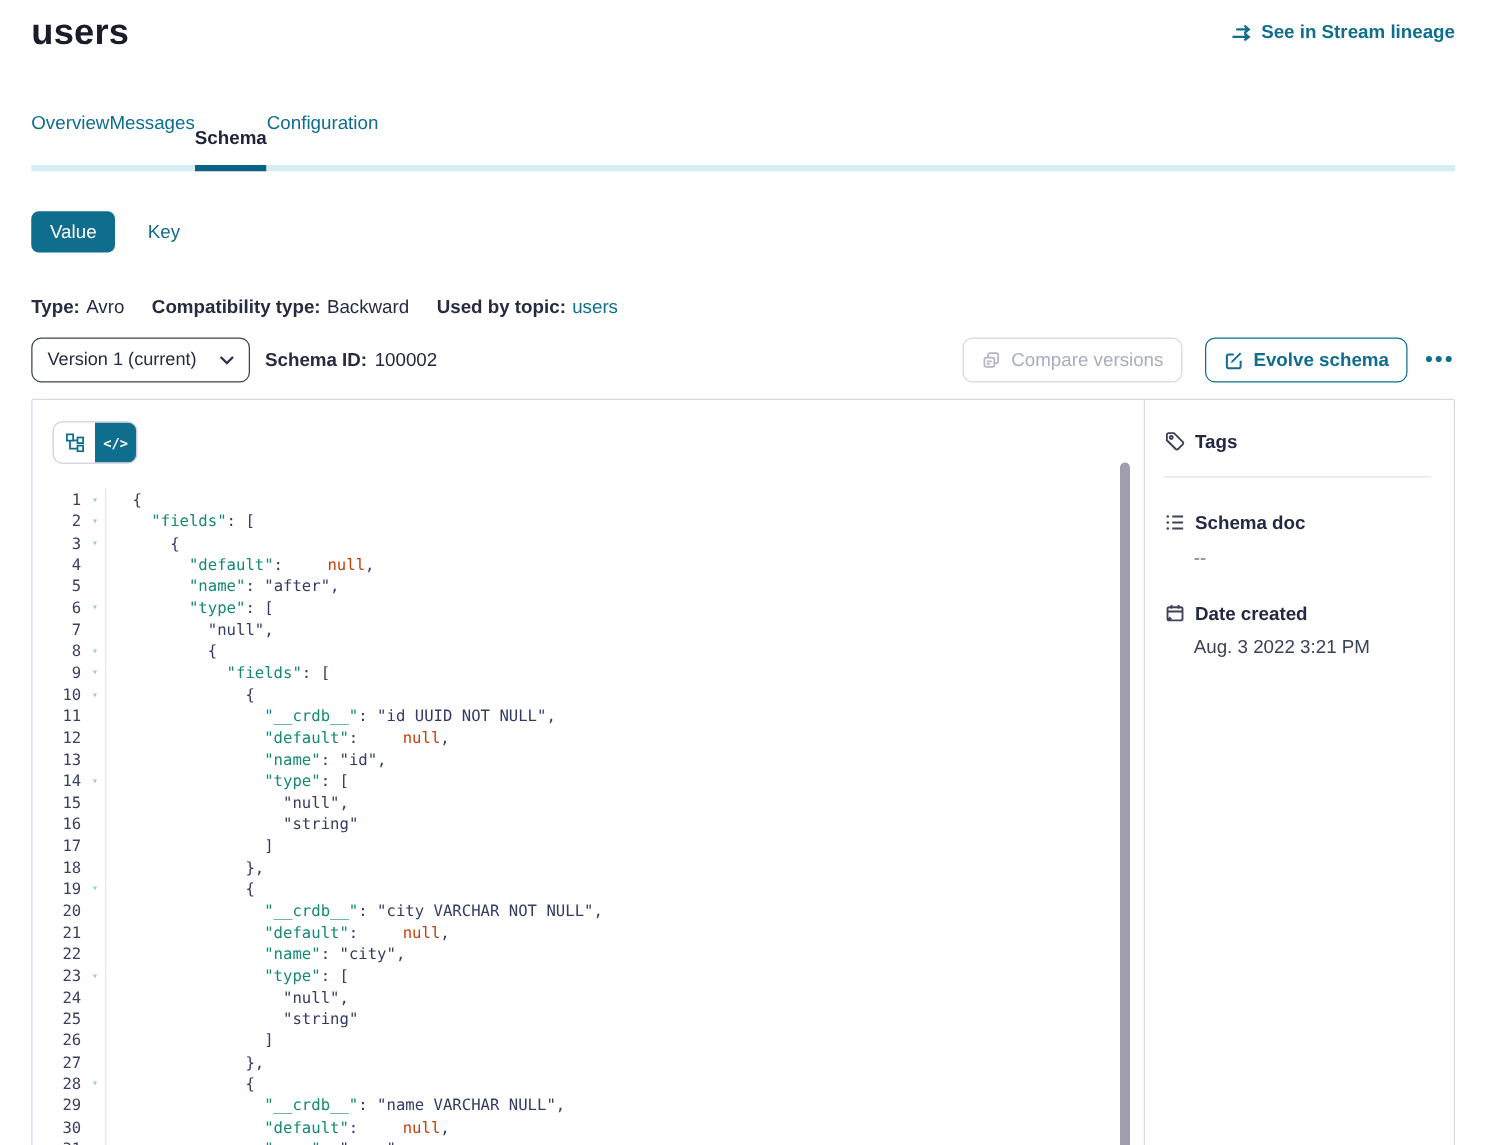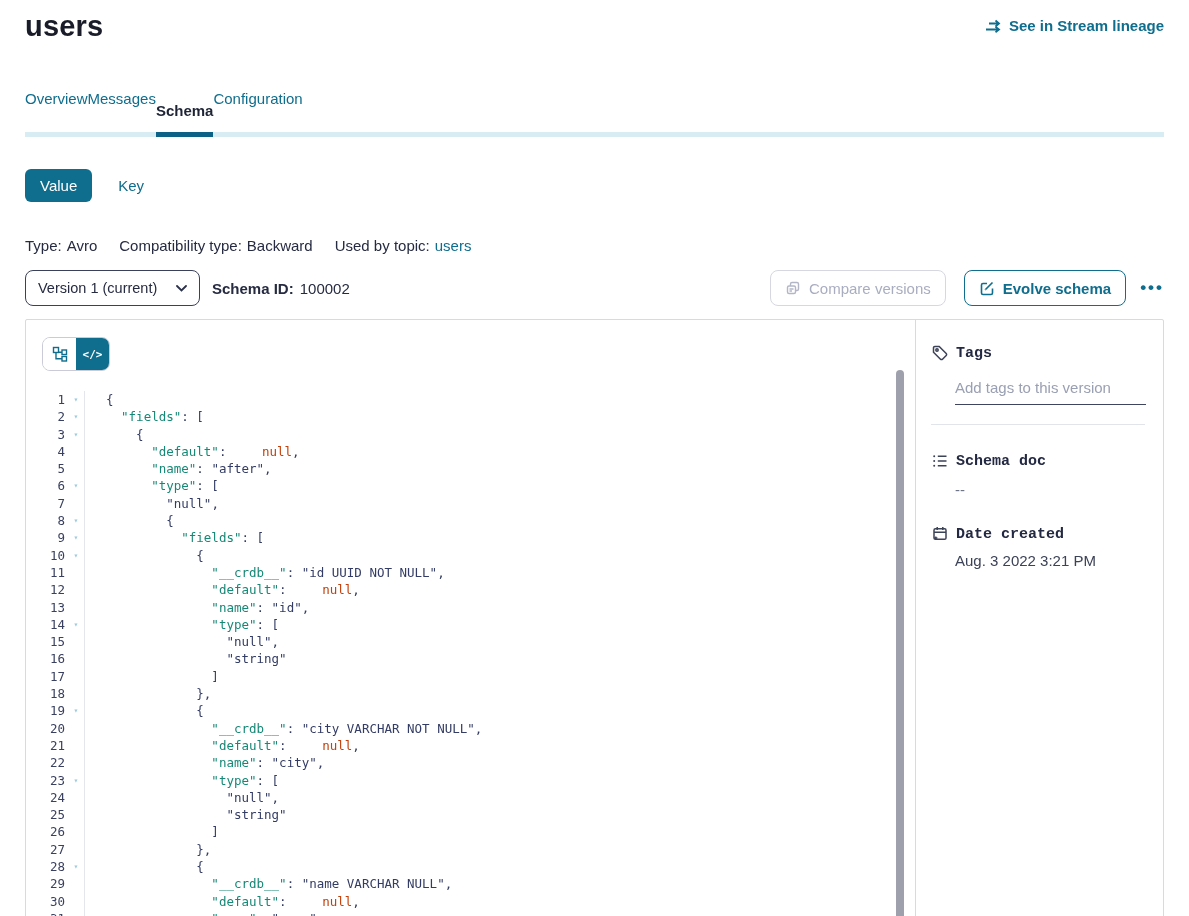--- a/index.html
+++ b/index.html
@@ -18,21 +18,21 @@
   .tab.active { color:#1E2436; font-weight:600;margin-top:12px; }
   .tab.active::after { content:""; position:absolute; left:0; right:0; bottom:-5px; height:5px; background:#0B6186; }
 
   
   .kv { display:flex; align-items:center; gap:26px; margin:32px 25px 0 25px; }
   .kv .seg { border:none; background:#0F6D8D; color:#fff; font-size:15px; font-family:inherit; padding:8px 15px; border-radius:6px; cursor:pointer; }
   .kv .plain { background:transparent; color:#0F6D8D; padding:8px 0; border-radius:0; }
 
   
   .meta { display:flex; align-items:center; margin:35px 25px 0 25px; font-size:15px; color:#262B42; }
-  .meta b { font-weight:400; margin-right:5px; }
+  .meta b { font-weight:700; margin-right:5px; }
   .meta .gap { margin-right:22px; }
   .meta .link { color:#0F6D8D; cursor:pointer; }
 
   
   .vrow { display:flex; align-items:center; justify-content:space-between; margin:16px 25px 0 25px; }
   .vleft { display:flex; align-items:center; }
   .select { width:175px; height:36px; border:1px solid #3B415A; border-radius:8px; padding:0 12px; display:flex; align-items:center; justify-content:space-between; font-size:14.5px; color:#262B42; cursor:pointer; background:#fff; }
   .sid { margin-left:12px; font-size:15px; }
   .sid b { font-weight:700; margin-right:6px; }
   .vright { display:flex; align-items:center; }
@@ -56,21 +56,21 @@
   .lbody { border-left:1px solid #E4E6ED; margin-left:2px; padding-left:21px; white-space:pre; color:#333C64; }
   .tok-k { color:#168876; }
   .tok-s { color:#333C64; }
   .tok-u { color:#c2410c;margin-left:28px; }
   .tok-p { color:#333C64; }
 
   .scroll-thumb { position:absolute; top:50px; right:11px; width:8px; height:610px; background:#9EA0AC; border-radius:4px; cursor:grab; }
 
   
   .side { width:248px; flex:none; border-left:1px solid #D8DAE3; padding:24px 16px 0 15px; }
-  .sec-hdr { display:flex; align-items:center; gap:7px; font-size:15px; font-weight:700; color:#232942;font-family:Liberation Mono, monospace; }
+  .sec-hdr { display:flex; align-items:center; gap:7px; font-size:15px; font-weight:700; color:#232942; }
   .sec-body { margin-left:24px; }
   .tags-input { display:block; border:none; border-bottom:1px solid #3F455E; width:191px; margin:17px 0 0 24px; padding:0 0 8px 0; font-size:15px; font-family:inherit; color:#262B42; background:transparent; outline:none; }
   .tags-input::placeholder { color:#9AA0B3; }
   .divider { border-top:1px solid #E2E4EB; margin:19px 2px 0 0; }
   .muted { color:#6F7589; font-size:15px; margin-top:11px; }
   .dateval { color:#3C4257; font-size:15px; margin-top:9px; }
   .sec { margin-top:27px; }
 
   svg { display:block; }
 </style>
@@ -340,21 +340,20 @@
 
       <div class="sec-hdr">
         <span>
           <svg width="18" height="18" viewBox="0 0 18 18" fill="none" stroke="#3C4257" stroke-width="1.5">
             <path d="M2.5 8.2 V3.8 A1.3 1.3 0 0 1 3.8 2.5 H8.2 L15.2 9.5 A1.4 1.4 0 0 1 15.2 11.5 L11.5 15.2 A1.4 1.4 0 0 1 9.5 15.2 Z"></path>
             <circle cx="6" cy="6" r="1.2"></circle>
           </svg>
         </span>
         <span>Tags</span>
       </div>
-      <input class="tags-input" value="" placeholder="Add tags to this version" style="">
       <div class="divider"></div>
 
       <div class="sec">
         <div class="sec-hdr">
           <span>
             <svg width="18" height="18" viewBox="0 0 18 18" fill="none" stroke="#3C4257" stroke-width="1.6">
               <circle cx="3.2" cy="4.2" r="1" fill="#3C4257" stroke="none"></circle>
               <circle cx="3.2" cy="9" r="1" fill="#3C4257" stroke="none"></circle>
               <circle cx="3.2" cy="13.8" r="1" fill="#3C4257" stroke="none"></circle>
               <path d="M6.8 4.2 H15.5 M6.8 9 H15.5 M6.8 13.8 H15.5"></path>

